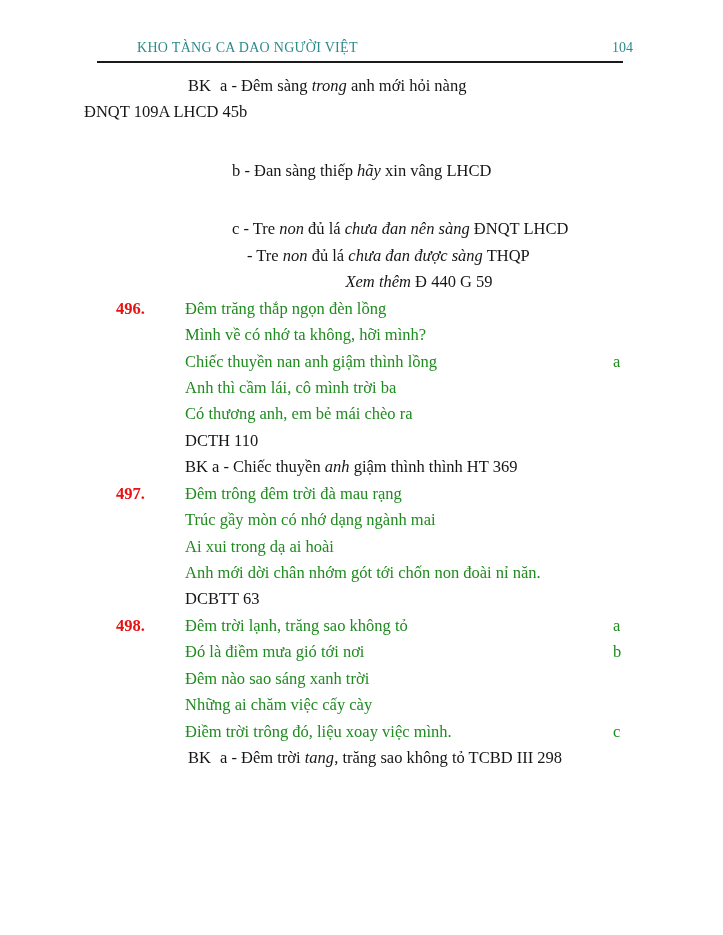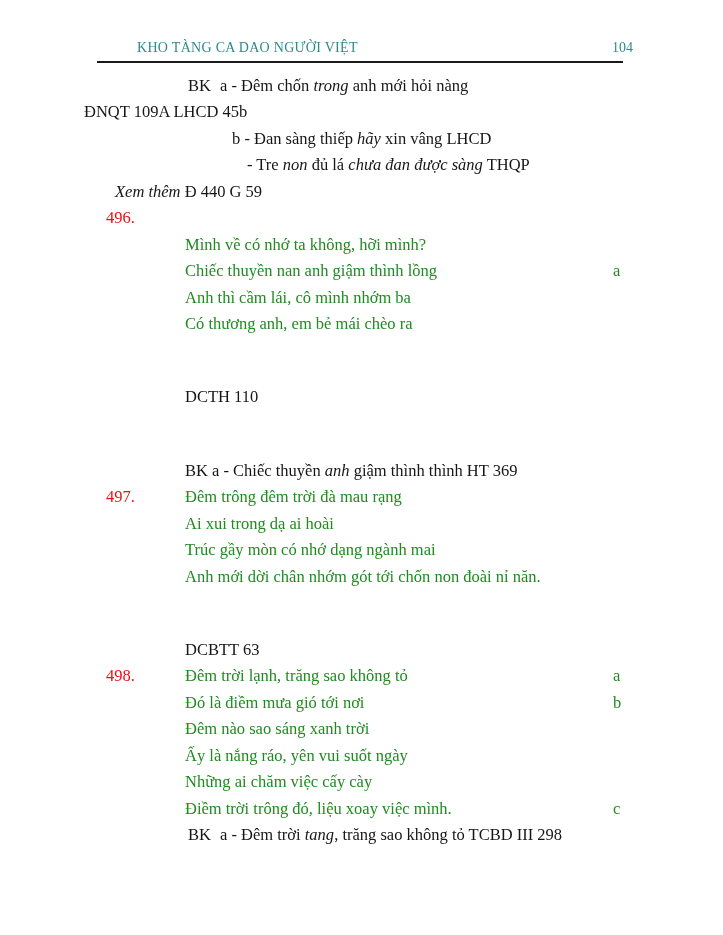--- a/index.html
+++ b/index.html
@@ -11,63 +11,63 @@
     font-size:16.5px;
     color:#161616;
     overflow:hidden;
   }
   .header{position:absolute;top:40px;left:12px;width:723px;height:20px;font-size:14px;color:var(--teal,#2e8b8b);}
   .header-title{position:absolute;left:125px;top:0;letter-spacing:0.3px;white-space:pre;}
   .header-page{position:absolute;right:102px;top:0;}
   .rule{position:absolute;left:97px;top:61px;width:526px;height:2px;background:#1a1a1a;}
   .content{position:absolute;left:0;top:73px;width:723px;}
   .row{position:relative;height:26.45px;line-height:26.45px;white-space:pre;}
-  .row .num{position:absolute;left:106px;top:0;color:var(--red,#e81212);}
+  .row .num{position:absolute;left:116px;top:0;color:var(--red,#e81212);font-weight:bold;}
   .row .rletter{position:absolute;left:613px;top:0;color:var(--green,#1f8b1f);}
   .txt{color:#161616;}
   .txt.green{color:var(--green,#1f8b1f);}
   .bklabel{display:inline-block;width:32px;}
   .row.verse{padding-left:185px;}
-  .row.ref{padding-left:185px;margin-top:47px;}
+  .row.ref{padding-left:185px;}
   .row.ref2{padding-left:84px;}
   .row.bk{padding-left:188px;}
   .row.dash{padding-left:247px;}
-  .row.sub{padding-left:232px;}
+  .row.sub{padding-left:232px;margin-top:32px;}
   .row.sub2{padding-left:225px;}
-  .row.xem{padding-left:115px;}
+  .row.xem{padding-left:115px;text-align:center;}
   i{font-style:italic;}
 </style>
 </head>
 <body>
 
 <div class="page">
   <div class="header">
     <span class="header-title">KHO TÀNG CA DAO NGƯỜI VIỆT</span>
     <span class="header-page">104</span>
   </div>
   <div class="rule"></div>
   <div class="content">
-      <div class="row bk"><span class="bklabel">BK</span><span class="txt"><span>a - Đêm chốn </span><i>trong</i><span> anh mới hỏi nàng</span></span></div>
+      <div class="row bk"><span class="bklabel">BK</span><span class="txt"><span>a - Đêm sàng </span><i>trong</i><span> anh mới hỏi nàng</span></span></div>
       <div class="row ref2"><span class="txt"><span>ĐNQT 109A LHCD 45b</span></span></div>
       <div class="row sub"><span class="txt"><span>b - Đan sàng thiếp </span><i>hãy</i><span> xin vâng LHCD</span></span></div>
+      <div class="row sub"><span class="txt"><span>c - Tre </span><i>non</i><span> đủ lá </span><i>chưa đan nên sàng</i><span> ĐNQT LHCD</span></span></div>
       <div class="row dash"><span class="txt"><span>- Tre </span><i>non</i><span> đủ lá </span><i>chưa đan được sàng</i><span> THQP</span></span></div>
       <div class="row xem"><span class="txt"><i>Xem thêm</i><span> Đ 440 G 59</span></span></div>
-      <div class="row verse"><span class="num">496.</span></div>
+      <div class="row verse"><span class="num">496.</span><span class="txt green"><span>Đêm trăng thắp ngọn đèn lồng</span></span></div>
       <div class="row verse"><span class="txt green"><span>Mình về có nhớ ta không, hỡi mình?</span></span></div>
       <div class="row verse"><span class="txt green"><span>Chiếc thuyền nan anh giậm thình lồng</span></span><span class="rletter">a</span></div>
-      <div class="row verse"><span class="txt green"><span>Anh thì cầm lái, cô mình nhớm ba</span></span></div>
+      <div class="row verse"><span class="txt green"><span>Anh thì cầm lái, cô mình trời ba</span></span></div>
       <div class="row verse"><span class="txt green"><span>Có thương anh, em bẻ mái chèo ra</span></span></div>
       <div class="row ref"><span class="txt"><span>DCTH 110</span></span></div>
       <div class="row ref"><span class="txt"><span>BK a - Chiếc thuyền </span><i>anh</i><span> giậm thình thình HT 369</span></span></div>
       <div class="row verse"><span class="num">497.</span><span class="txt green"><span>Đêm trông đêm trời đà mau rạng</span></span></div>
+      <div class="row verse"><span class="txt green"><span>Trúc gầy mòn có nhớ dạng ngành mai</span></span></div>
       <div class="row verse"><span class="txt green"><span>Ai xui trong dạ ai hoài</span></span></div>
-      <div class="row verse"><span class="txt green"><span>Trúc gầy mòn có nhớ dạng ngành mai</span></span></div>
       <div class="row verse"><span class="txt green"><span>Anh mới dời chân nhớm gót tới chốn non đoài nỉ năn.</span></span></div>
       <div class="row ref"><span class="txt"><span>DCBTT 63</span></span></div>
       <div class="row verse"><span class="num">498.</span><span class="txt green"><span>Đêm trời lạnh, trăng sao không tỏ</span></span><span class="rletter">a</span></div>
       <div class="row verse"><span class="txt green"><span>Đó là điềm mưa gió tới nơi</span></span><span class="rletter">b</span></div>
       <div class="row verse"><span class="txt green"><span>Đêm nào sao sáng xanh trời</span></span></div>
-      <div class="row verse"><span class="txt green"><span>Ấy là nắng ráo, yên vui suốt ngày</span></span></div>
       <div class="row verse"><span class="txt green"><span>Những ai chăm việc cấy cày</span></span></div>
       <div class="row verse"><span class="txt green"><span>Điềm trời trông đó, liệu xoay việc mình.</span></span><span class="rletter">c</span></div>
       <div class="row bk"><span class="bklabel">BK</span><span class="txt"><span>a - Đêm trời </span><i>tang</i><span>, trăng sao không tỏ TCBD III 298</span></span></div>
     </div>
 </div>
 
 </body></html>

